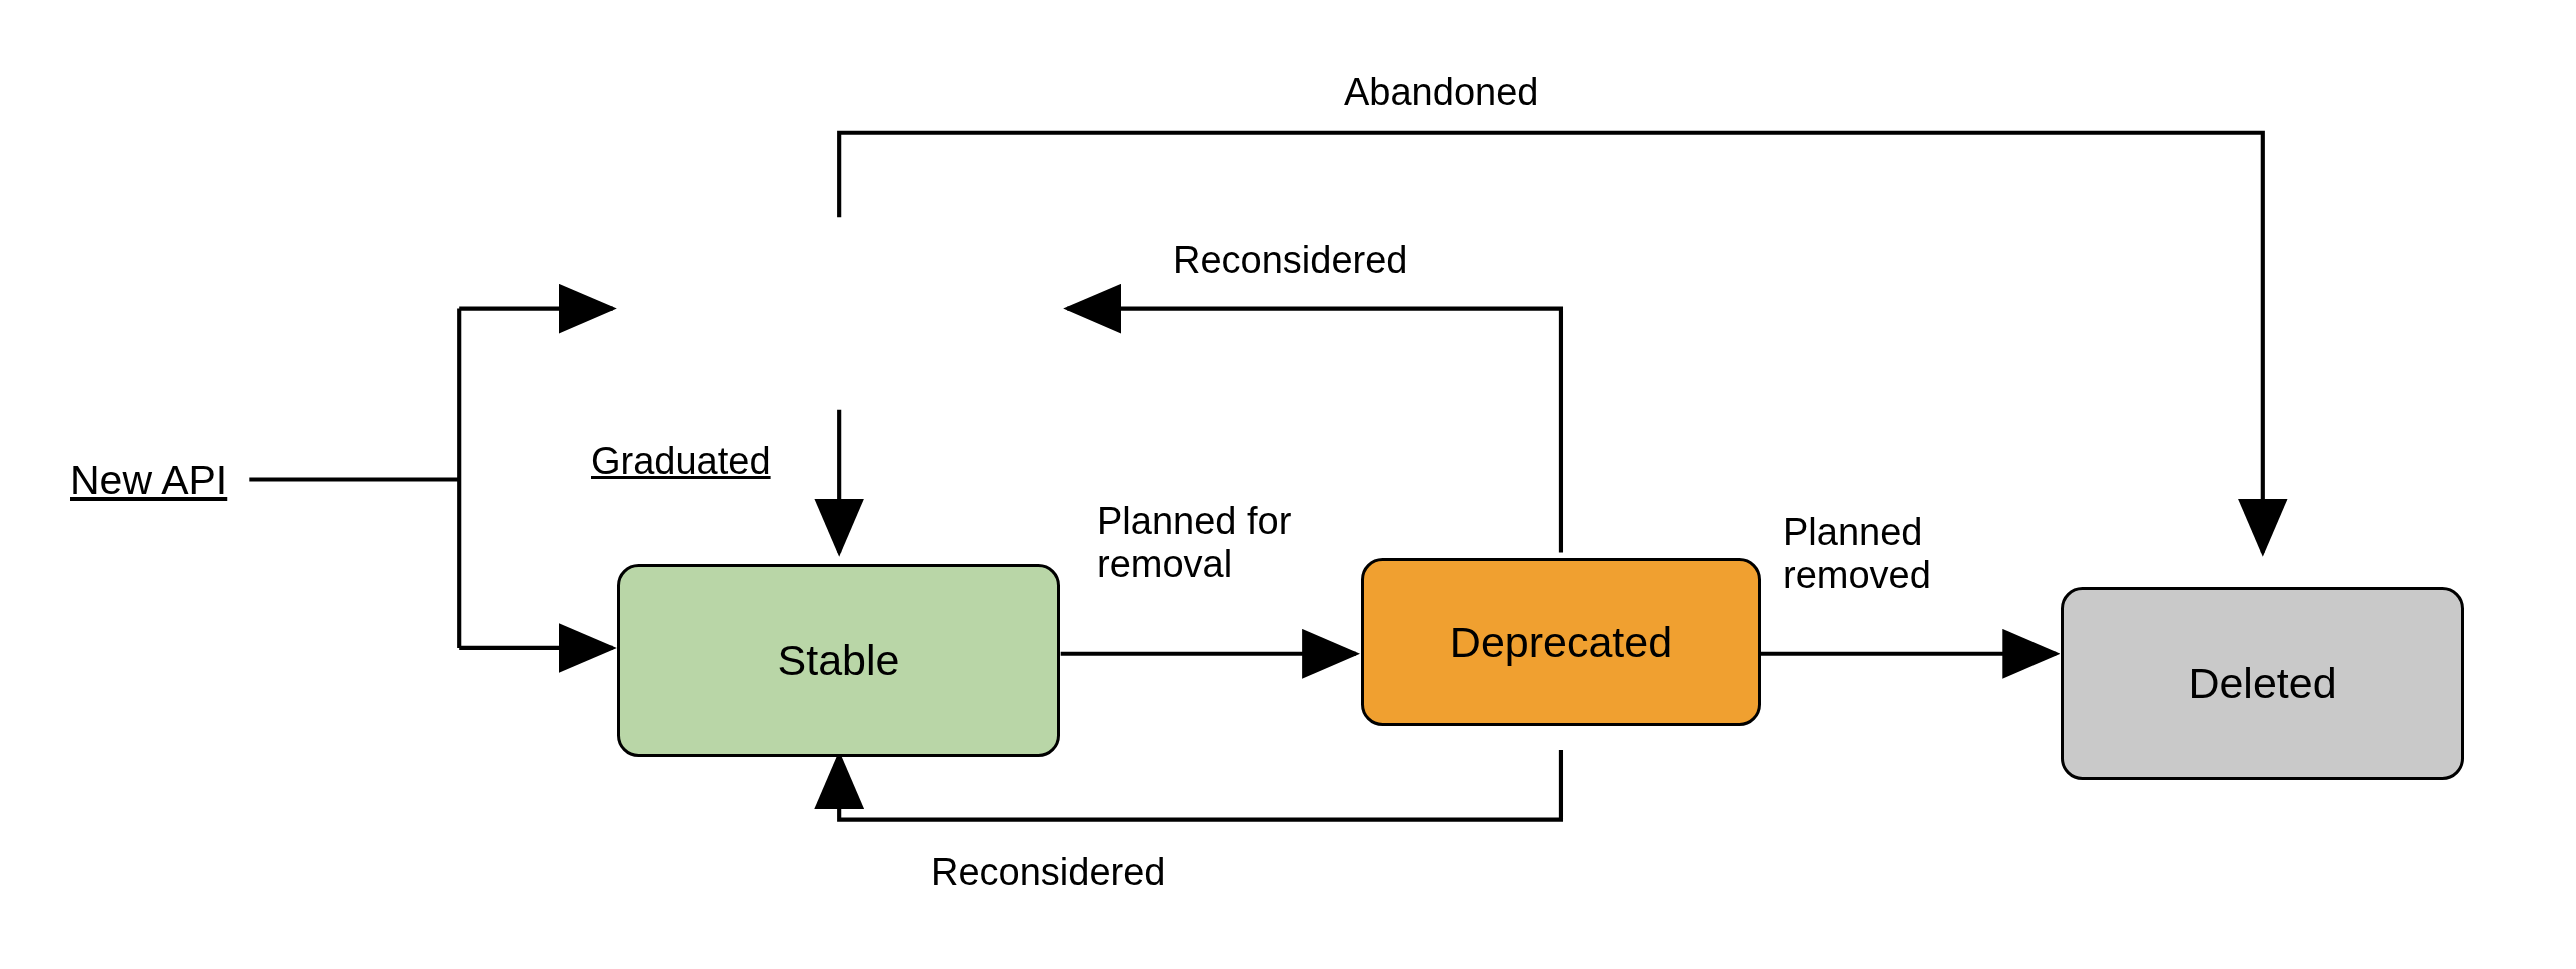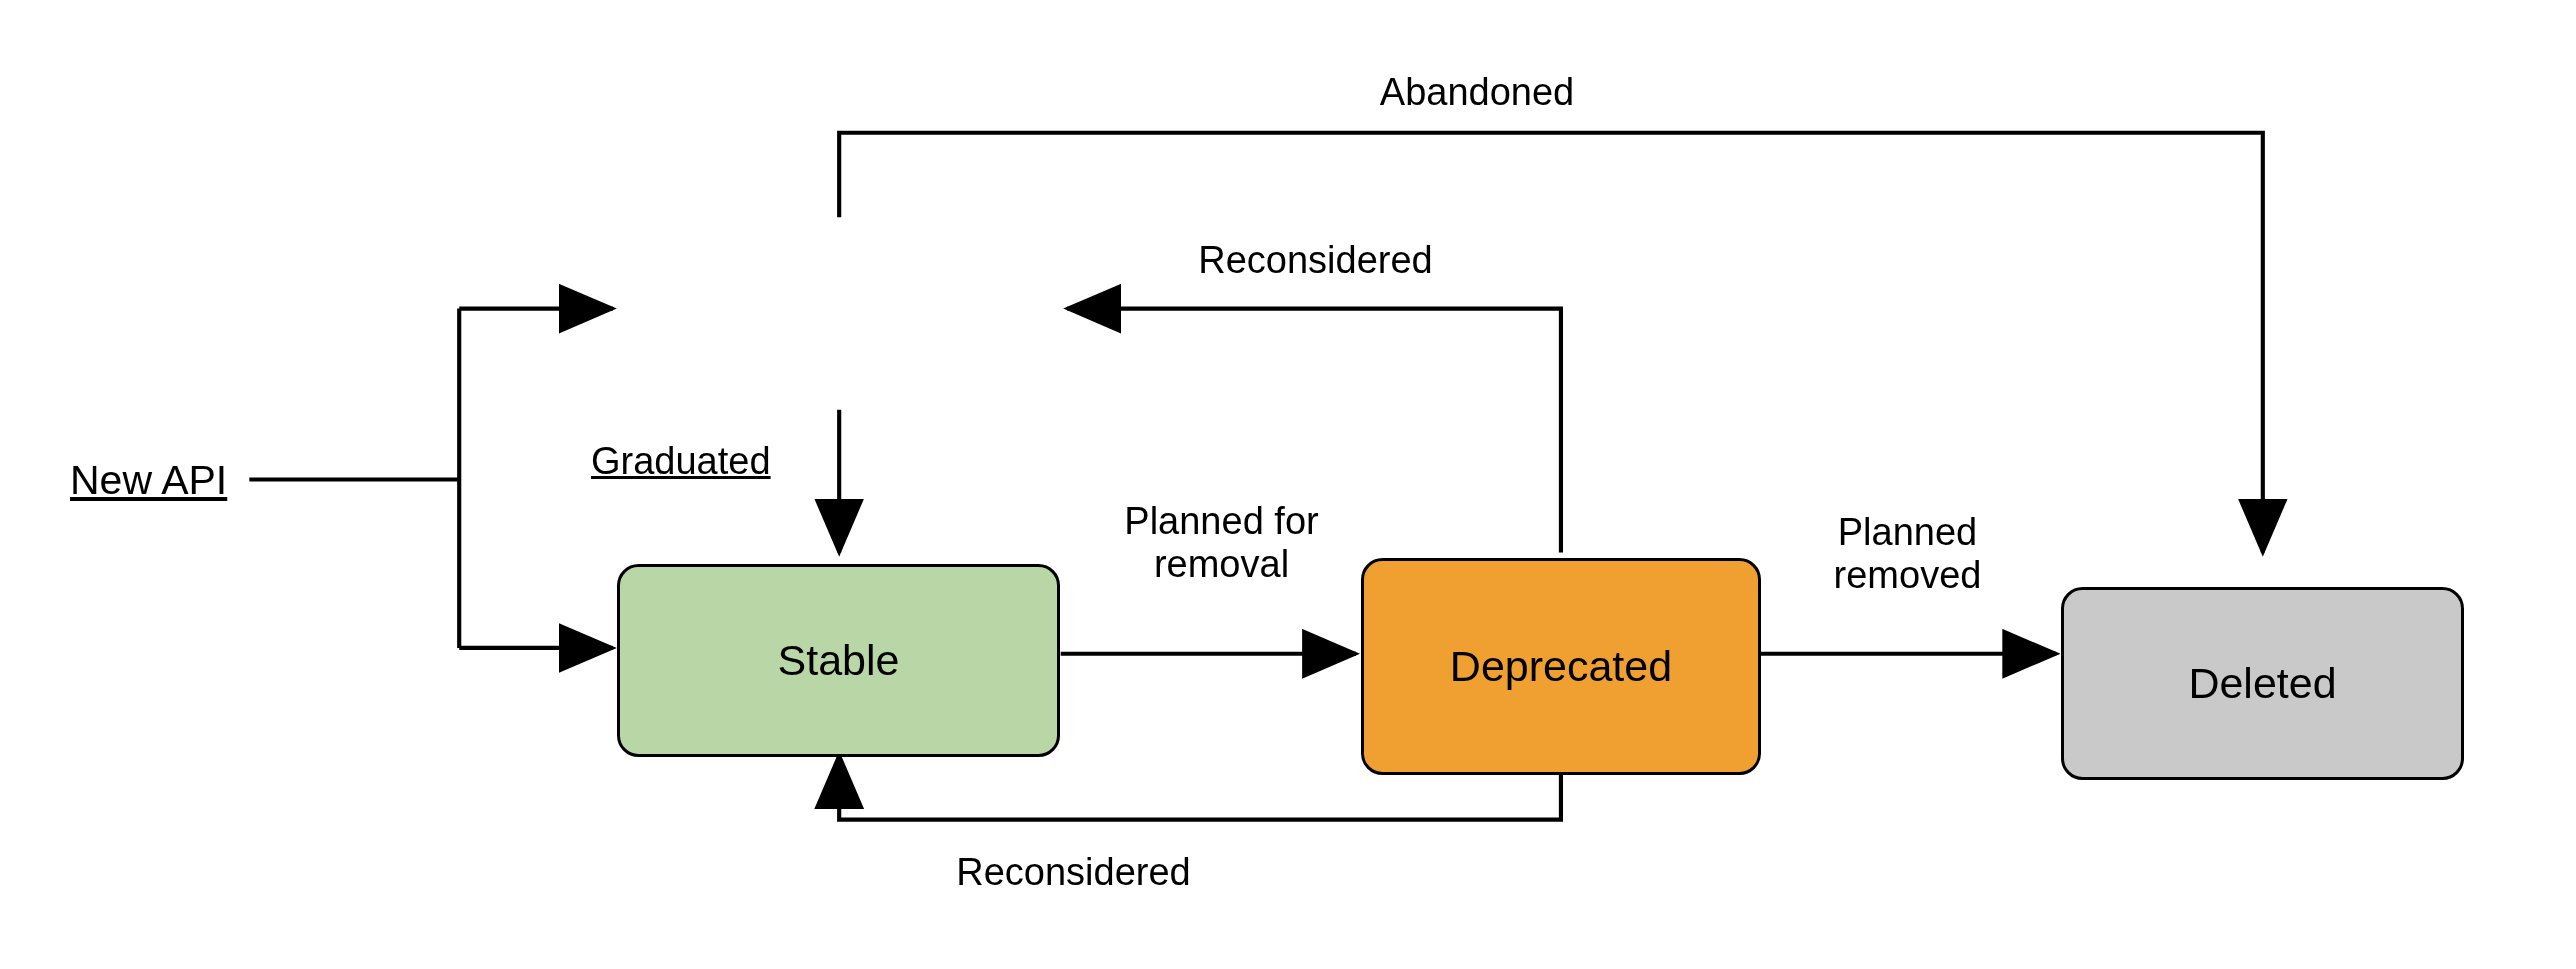--- a/index.html
+++ b/index.html
@@ -17,21 +17,21 @@
     font-size:43px;
     color:#000000;
     line-height:1;
   }
   .lbl {
     position:absolute;
     font-size:38px;
     color:#000000;
     line-height:1.12;
     white-space:pre-line;
-    text-align:center;
+    text-align:left;
   }
   .lbl.left { text-align:left;text-decoration:underline; }
 </style>
 </head>
 <body>
 
 <div id="stage">
 
   <svg id="wires" viewBox="0 0 3104 1168">
     <defs>
@@ -76,21 +76,21 @@
     <g>
       <path d="M1881,904 L1881,988 L1011,988 L1011,910" fill="none" stroke="#000" stroke-width="5" marker-end="url(#ah)"></path>
     </g>
   </svg>
 
 
   <div class="node" style="left:617px; top:564px; width:443px; height:193px; background:#b9d6a7;">
     <span>Stable</span>
   </div>
 
-  <div class="node" style="left:1361px; top:558px; width:400px; height:217px; background:#f0a030;">
+  <div class="node" style="left:1361px; top:558px; width:400px; height:168px; background:#f0a030;">
     <span>Deprecated</span>
   </div>
 
   <div class="node" style="left:2061px; top:558px; width:403px; height:193px; background:#c9c9c9;margin-top:29px;">
     <span>Deleted</span>
   </div>
 
   <div class="lbl left" style="left:70px; top:458px; width:191px; font-size:41px;">New API</div>
 
   <div class="lbl" style="left:1344px; top:71px; width:266px;">Abandoned</div>

